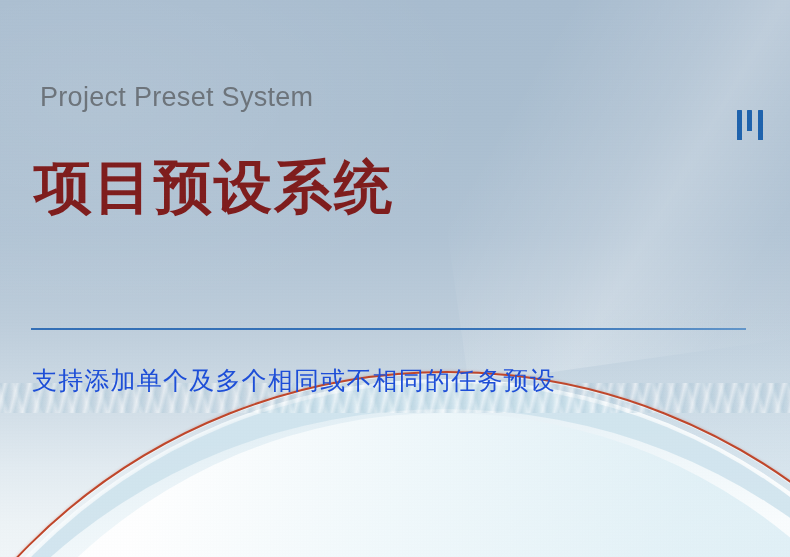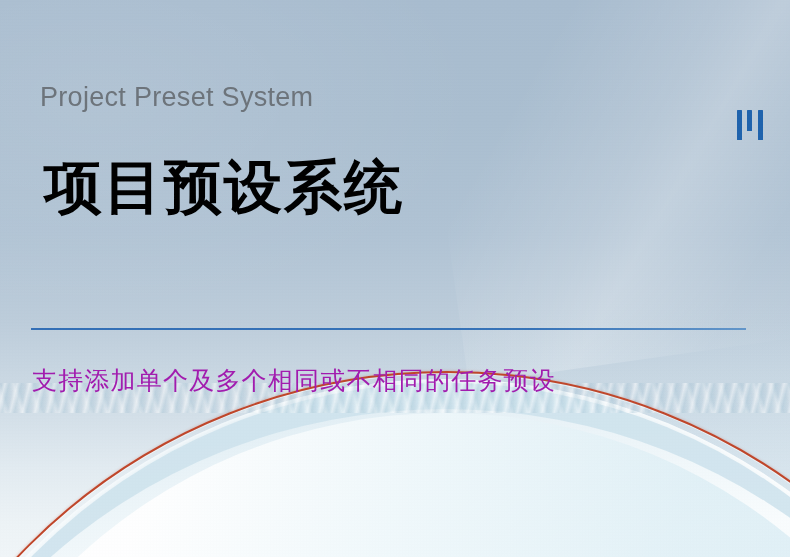--- a/index.html
+++ b/index.html
@@ -178,28 +178,28 @@
     top: 82px;
     font-size: 27px;
     font-weight: 400;
     letter-spacing: 0.3px;
     color: #6d747b;
     white-space: nowrap;
   }
 
   .headline {
     position: absolute;
-    left: 44px;
+    left: 34px;
     top: 148px;
     font-family: "Liberation Serif", "DejaVu Serif", serif;
     font-size: 58px;
     font-weight: 700;
     line-height: 79px;
     letter-spacing: 2px;
-    color: #000000;
+    color: #7f1d1d;
     white-space: nowrap;
   }
 
   .headline .line {
     display: block;
   }
 
   .divider {
     position: absolute;
     left: 31px;
@@ -210,21 +210,21 @@
     opacity: 0.95;
   }
 
   .tagline {
     position: absolute;
     left: 32px;
     top: 364px;
     font-size: 25px;
     font-weight: 400;
     letter-spacing: 1.2px;
-    color: #a21caf;
+    color: #1d4ed8;
     white-space: nowrap;
   }
 
   
   .logo-mark {
     position: absolute;
     left: 737px;
     top: 110px;
     width: 26px;
     height: 30px;

